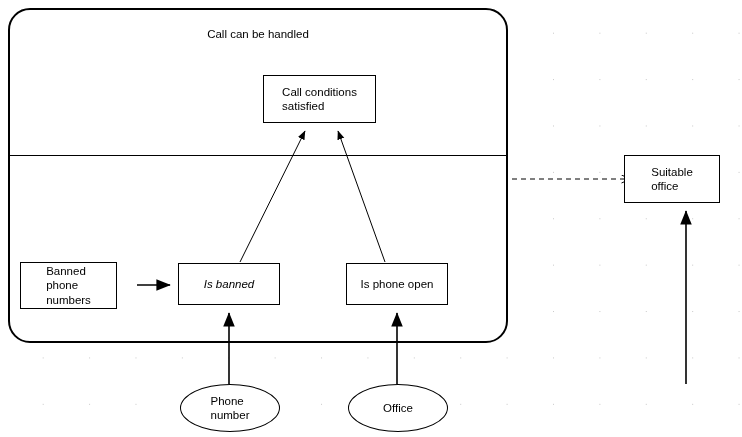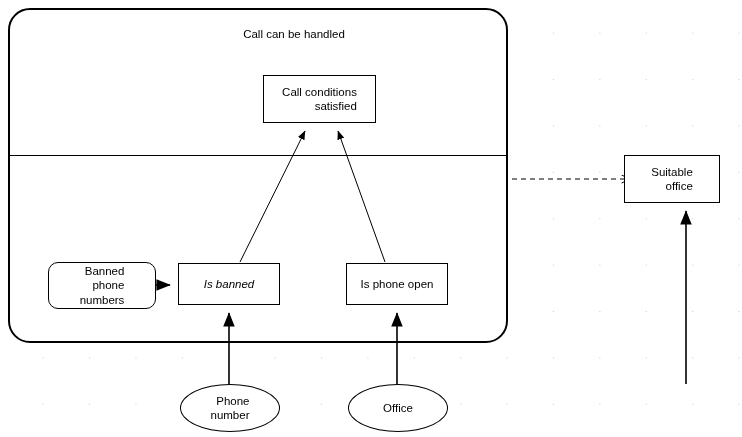--- a/index.html
+++ b/index.html
@@ -28,39 +28,38 @@
     pointer-events: none;
   }
   .node {
     position: absolute;
     box-sizing: border-box;
     background: #ffffff;
     border: 1px solid #000000;
     display: flex;
     align-items: center;
     justify-content: center;
-    text-align: right;
+    text-align: left;
     font-size: 11.5px;
     color: #000000;
     line-height: 1.22;
     white-space: pre-line;
   }
   .container-box {
     position: absolute;
     box-sizing: border-box;
     background: #ffffff;
     border: 2.5px solid #000000;
     border-radius: 22px;
   }
   .container-title {
     position: absolute;
     text-align: center;
     font-size: 11.5px;
     color: #000000;
-    padding-left: 36px;
   }
   .container-divider {
     position: absolute;
     background: #000000;
     height: 1px;
   }
   .ellipse {
     border-radius: 50%;
   }
 </style>
@@ -108,21 +107,21 @@
     </g>
 
     <g>
       <line x1="686" y1="384" x2="686" y2="211" stroke="#000000" stroke-width="1.6" marker-end="url(#arrow-filled)"></line>
     </g>
   </svg>
 
   <div class="node" style="left:263px; top:75px; width:113px; height:48px;">Call conditions
 satisfied</div>
 
-  <div class="node" style="left:48px; top:262px; width:108px; height:47px;border-radius:10px;">Banned
+  <div class="node" style="left:20px; top:262px; width:97px; height:47px;">Banned
 phone
 numbers</div>
 
   <div class="node" style="left:178px; top:263px; width:102px; height:42px;font-style:italic;">Is banned</div>
 
   <div class="node" style="left:346px; top:263px; width:102px; height:42px;">Is phone open</div>
 
   <div class="node" style="left:624px; top:155px; width:96px; height:48px;">Suitable
 office</div>
 

